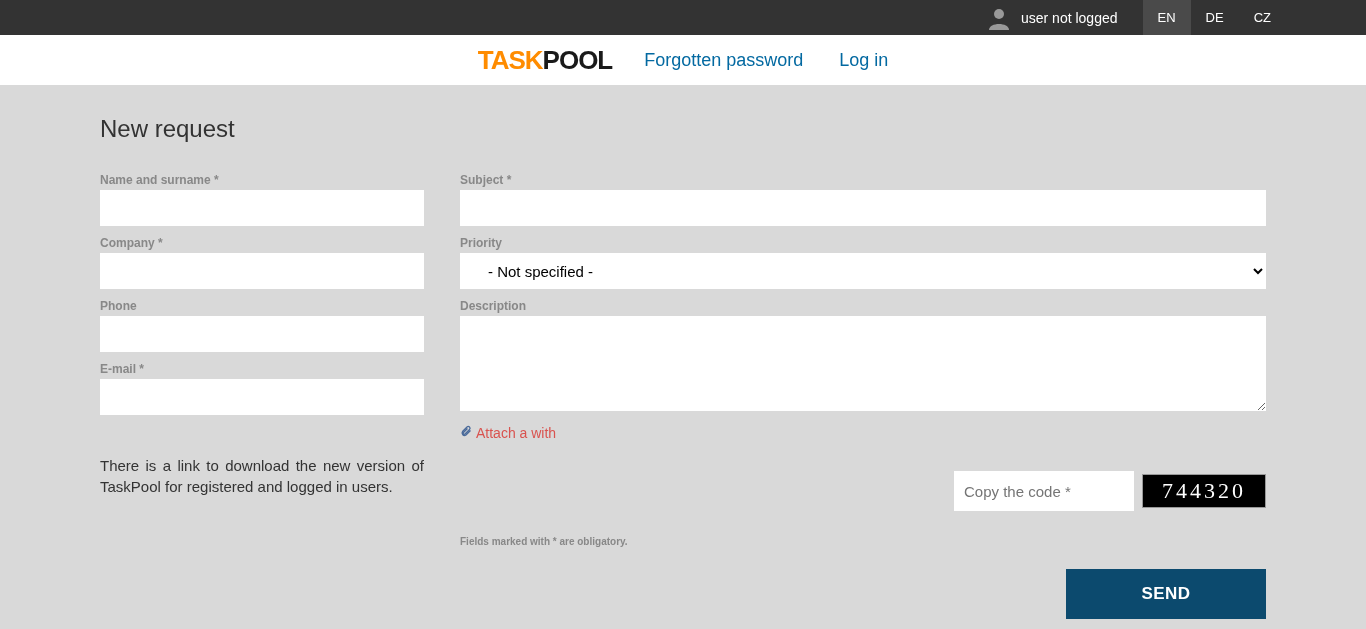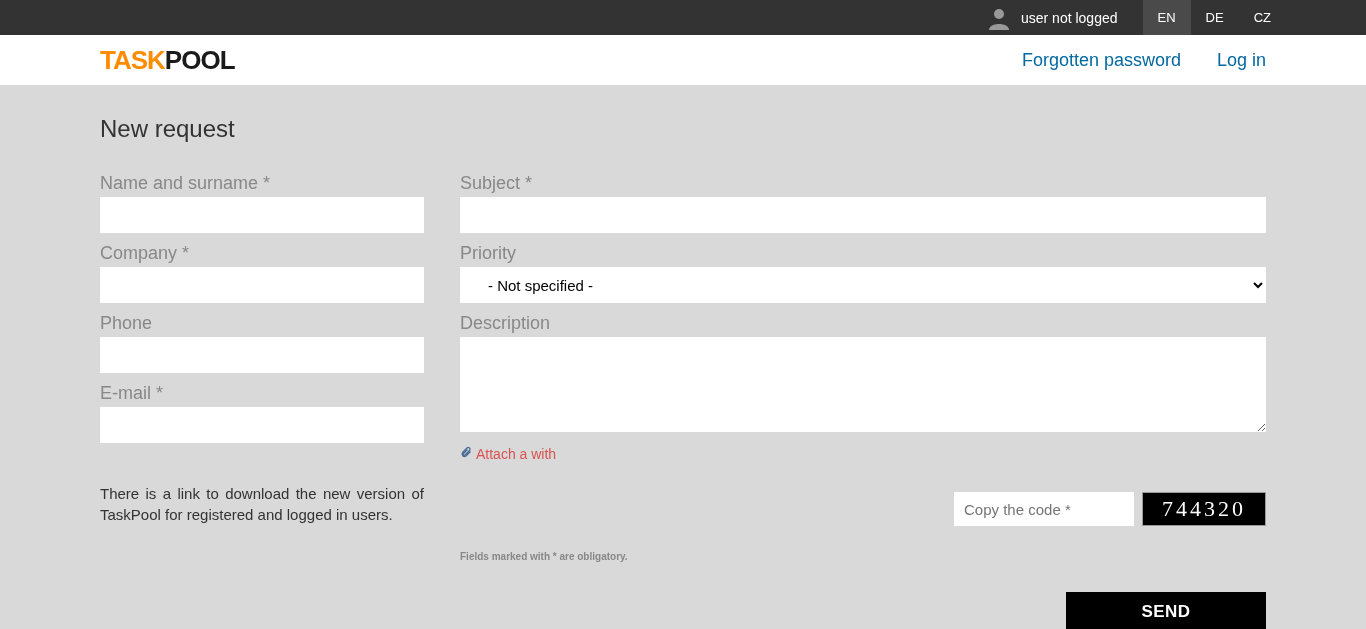--- a/index.html
+++ b/index.html
@@ -7,61 +7,61 @@
   
   
   .topbar { background: #333333; height: 35px; display: flex; justify-content: flex-end; align-items: center; padding-right: 80px; }
   .user-info { display: flex; align-items: center; color: #fff; font-size: 14px; }
   .avatar-icon { width: 24px; height: 24px; margin-right: 10px; }
   .lang-list { display: flex; margin-left: 25px; }
   .lang-item { color: #fff; font-size: 13px; padding: 16px 15px; height: 35px; display: flex; align-items: center; cursor: pointer; }
   .lang-item.active { background: #4a4a4a; }
   
   
-  .header { background: #fff; height: 50px; display: flex; justify-content: space-between; align-items: center; padding: 4px 100px; }
+  .header { background: #fff; height: 50px; display: flex; justify-content: center; align-items: center; padding: 4px 100px; }
   .logo { font-size: 26px; font-weight: 900; letter-spacing: -1px; }
   .logo .task { color: #ff8c00; }
   .logo .pool { color: #1a1a1a; }
   .header-links a { color: #0369a1; text-decoration: none; font-size: 18px; margin-left: 32px; cursor: pointer; }
   
   
   .main { background: #d9d9d9; padding: 25px 100px 35px 100px; min-height: 515px; }
   .page-title { font-size: 24px; font-weight: normal; color: #333; margin: 5px 0 30px 0; }
   
   .form-wrap { display: flex; gap: 36px; }
   .left-col { width: 324px; }
   .right-col { flex: 1; }
   
   .field { margin-bottom: 10px; }
-  .field label { display: block; color: #888; font-weight: normal; font-size: 18px; margin-bottom: 3px; }
+  .field label { display: block; color: #888; font-weight: bold; font-size: 12px; margin-bottom: 3px; }
   .field input[type="text"], .field input[type="email"] {
     width: 100%; height: 36px; border: none; background: #fff; padding: 0 10px; font-size: 14px;
   }
   .field select {
     width: 100%; height: 36px; border: none; background: #fff; padding: 0 24px; font-size: 15px;
   }
   .field textarea {
     width: 100%; height: 95px; border: none; background: #fff; padding: 8px 10px; font-size: 14px; resize: both; font-family: Arial;
   }
   
   .attach { margin-top: 10px; display: flex; align-items: center; gap: 4px; }
   .attach-icon { color: #4a6a9a; font-size: 14px; }
   .attach-link { color: #d9534f; font-size: 14px; cursor: pointer; }
   
   .info-text { color: #333; font-size: 15px; text-align: justify; line-height: 1.4; margin-top: 40px; }
   
   .captcha-row { display: flex; justify-content: flex-end; align-items: center; gap: 8px; margin-top: 30px; }
-  .captcha-input { width: 180px; height: 34px; border: none; background: #fff; padding: 0 10px; font-size: 15px; color: #888; }
+  .captcha-input { width: 180px; height: 40px; border: none; background: #fff; padding: 0 10px; font-size: 15px; color: #888; }
   .captcha-img { width: 124px; height: 34px; background: #000; border: 1px solid #999; display: flex; align-items: center; justify-content: center; }
   .captcha-img span { color: #fff; font-size: 22px; font-family: 'Times New Roman', serif; letter-spacing: 3px; }
   
   .obligatory { text-align: left; color: #888; font-weight: bold; font-size: 10px; margin-top: 25px; }
   
   .send-row { display: flex; justify-content: flex-end; margin-top: 22px; }
-  .send-btn { background: #000000; color: #fff; border: none; width: 200px; height: 40px; font-size: 17px; font-weight: bold; letter-spacing: 0.5px; cursor: pointer; margin-top: 8px; }
+  .send-btn { background: #0c4a6e; color: #fff; border: none; width: 200px; height: 50px; font-size: 17px; font-weight: bold; letter-spacing: 0.5px; cursor: pointer; }
 </style>
 </head>
 <body>
 
 <div class="topbar">
   <div class="user-info">
     <svg class="avatar-icon" viewBox="0 0 24 24" fill="#999">
       <circle cx="12" cy="8" r="5"></circle>
       <path d="M2 24 C2 16, 22 16, 22 24 Z"></path>
     </svg>

